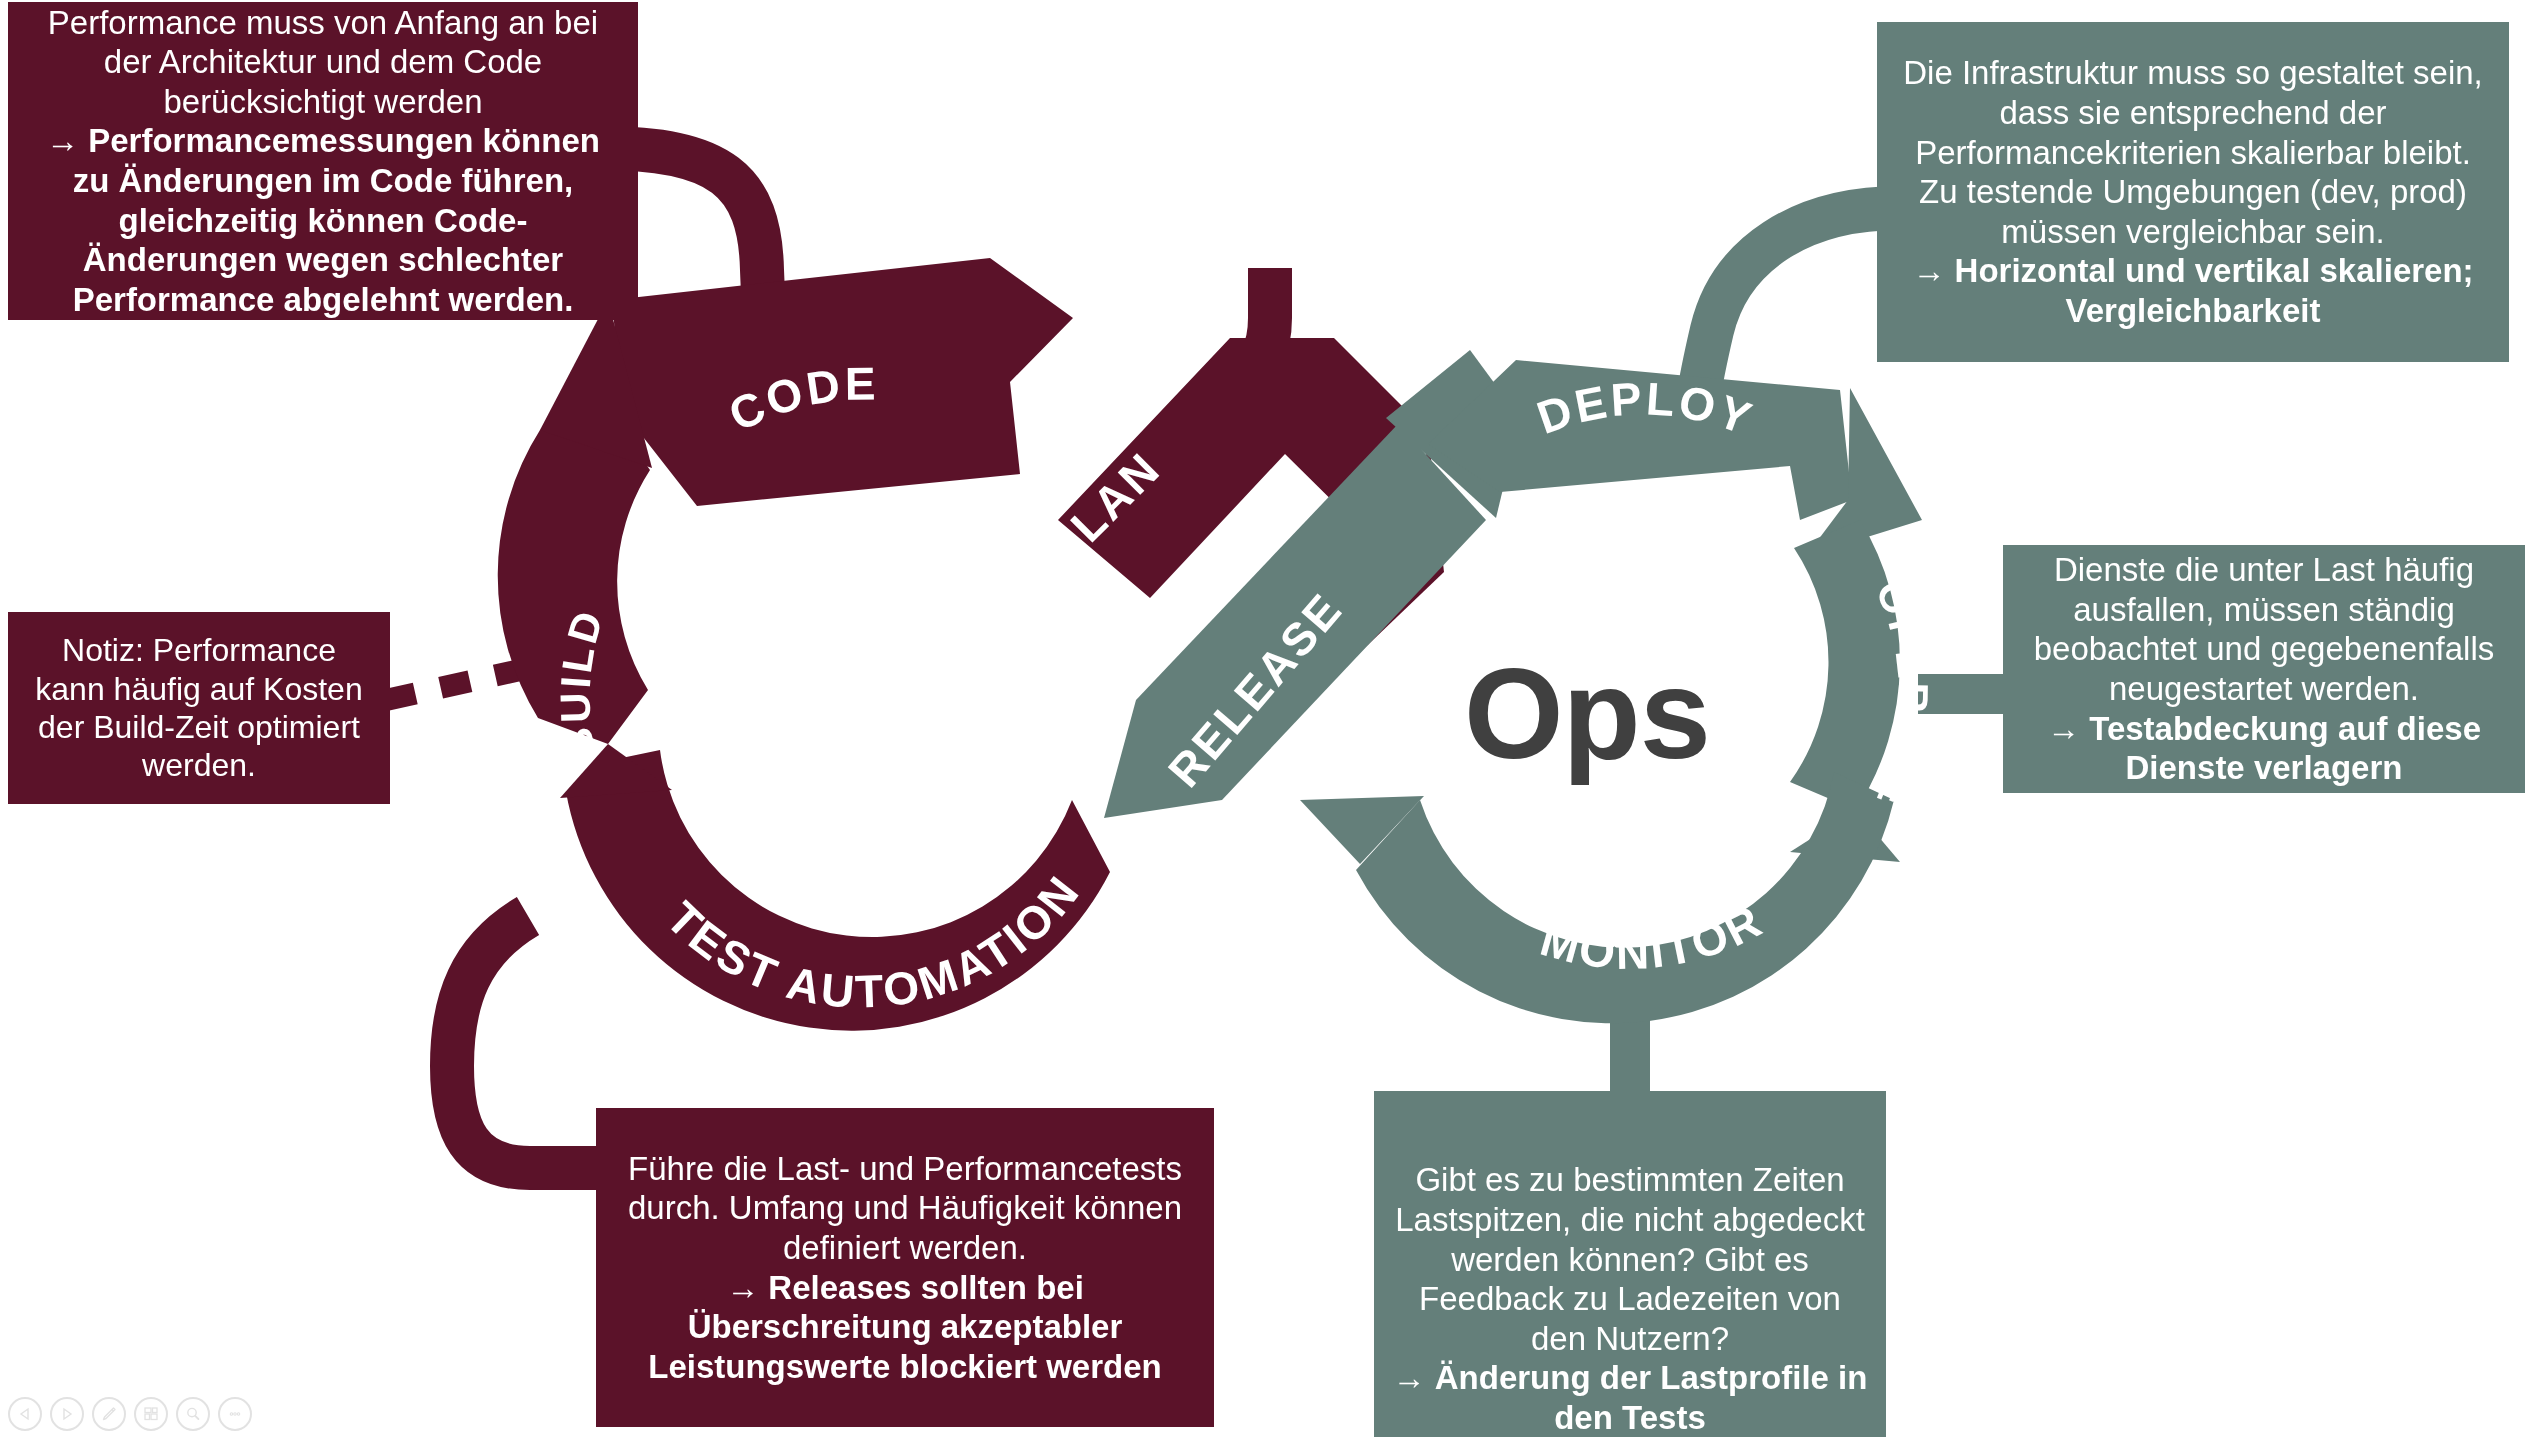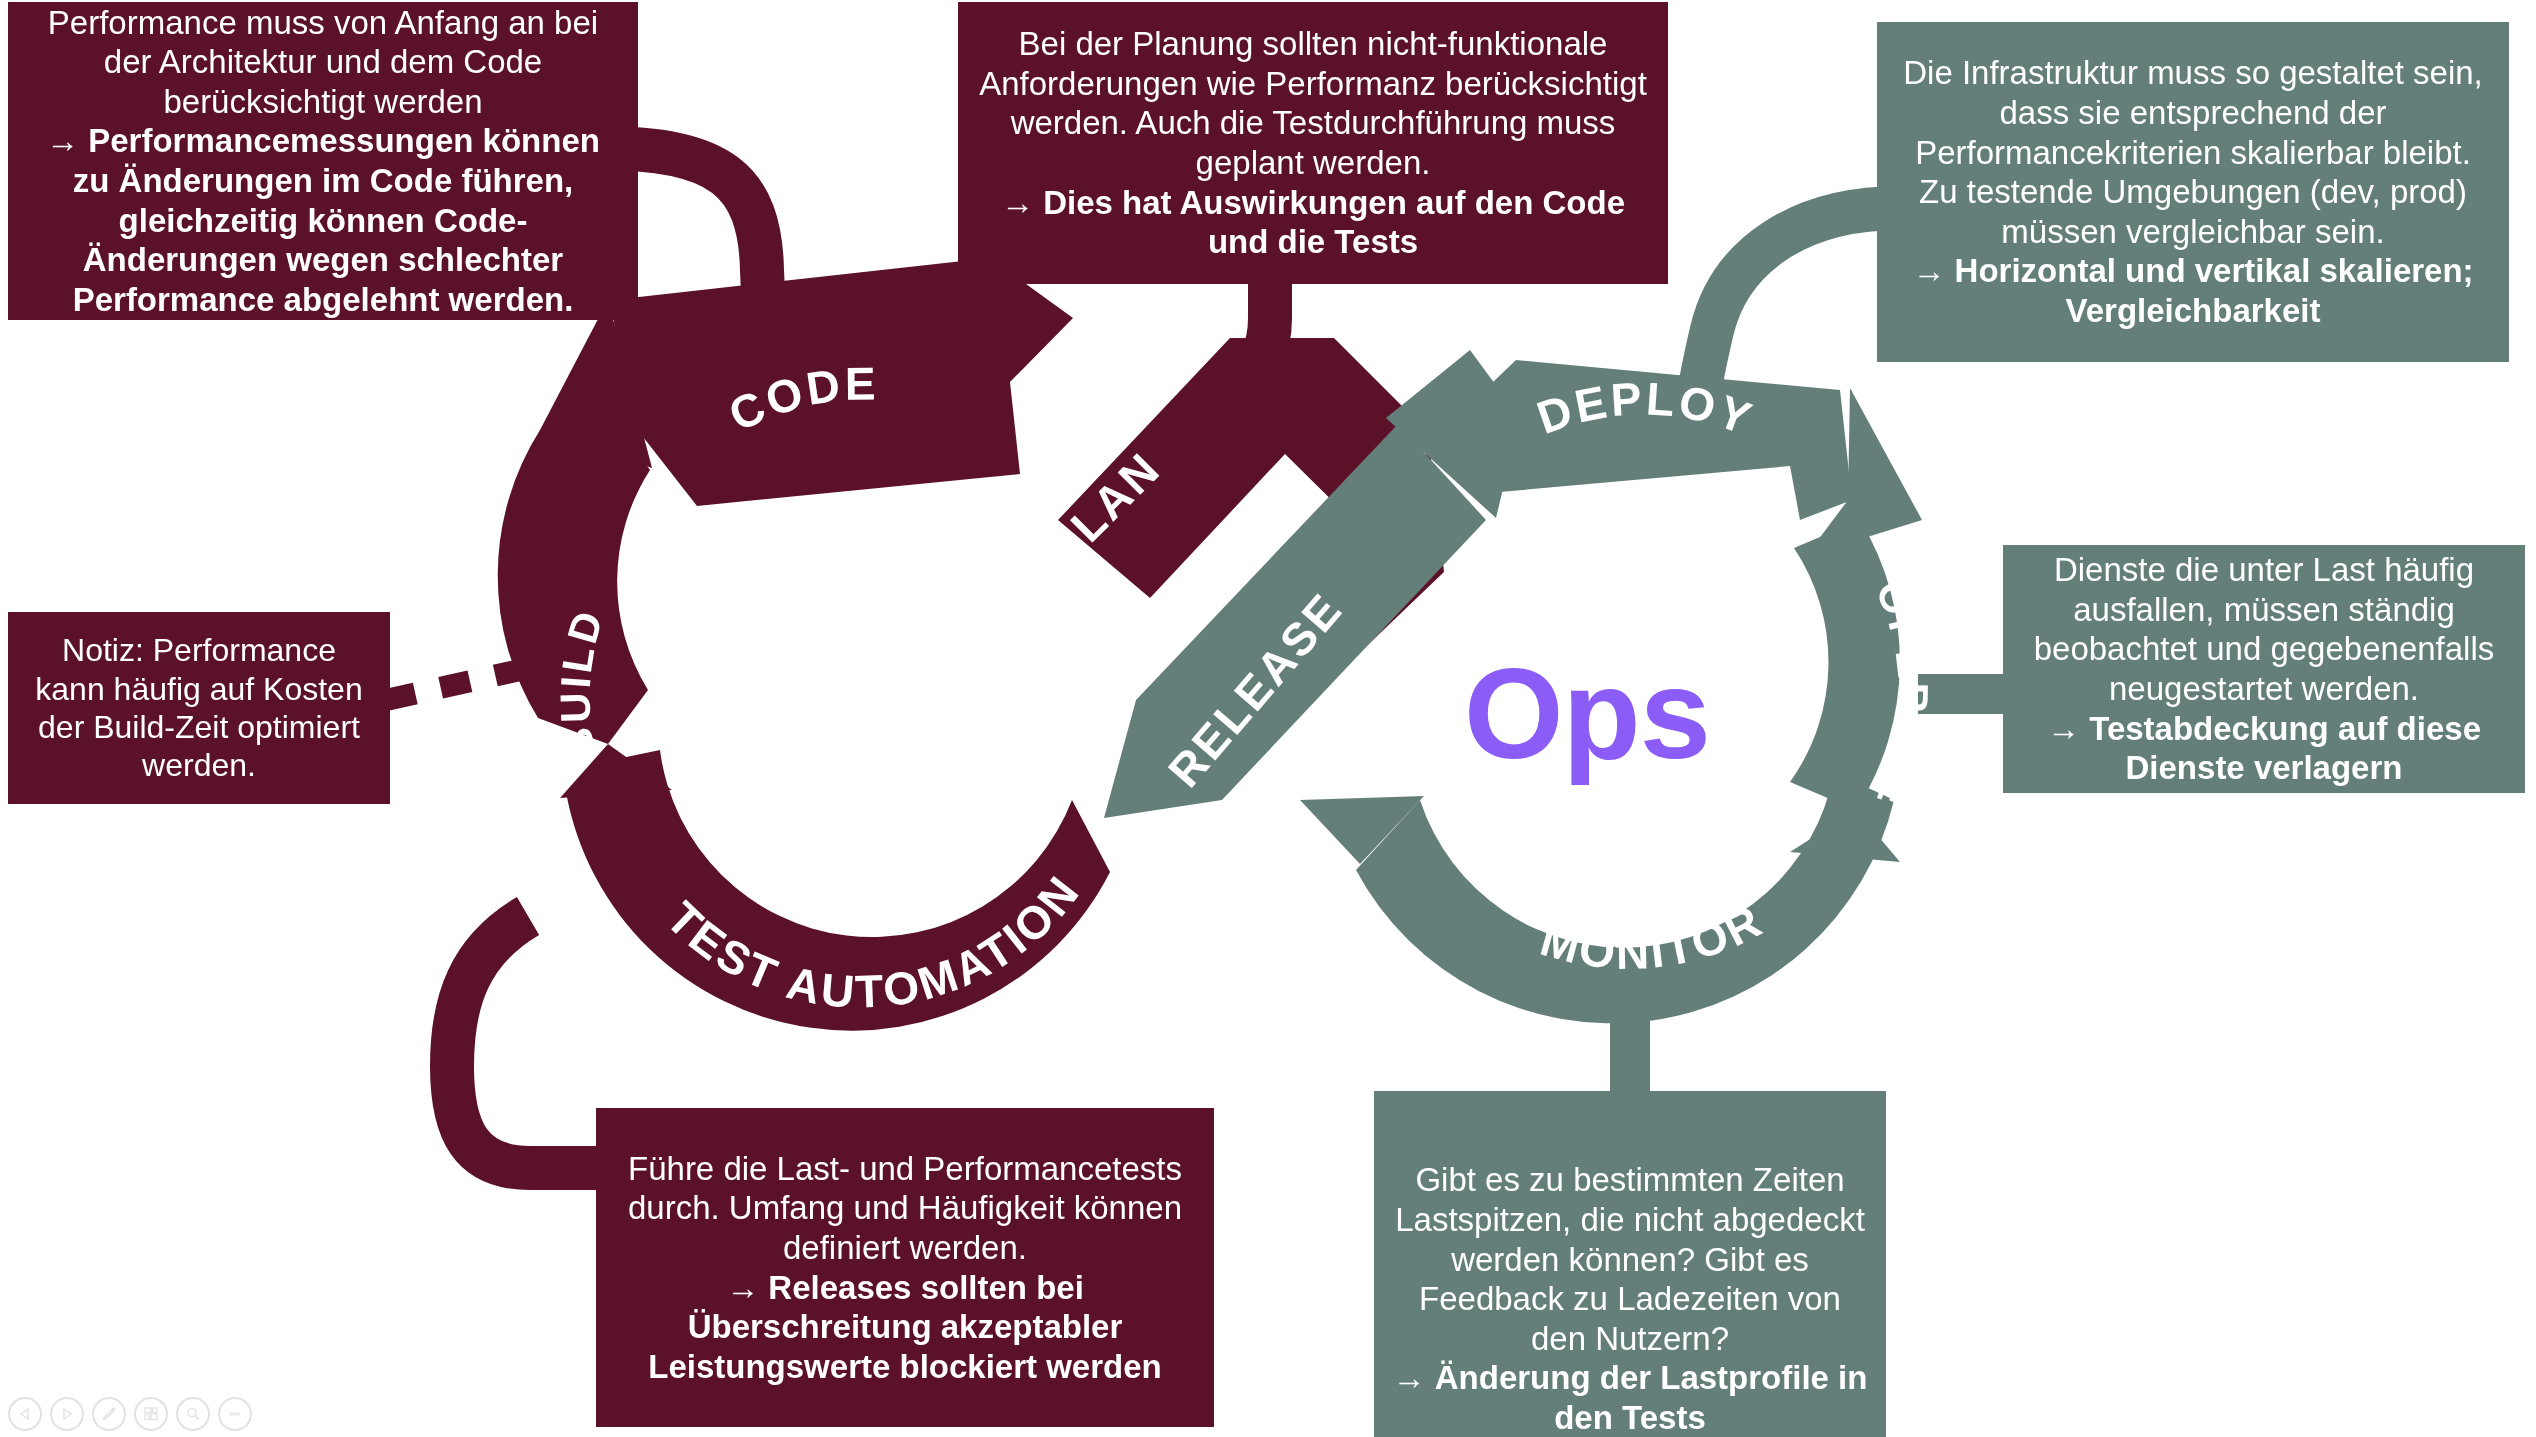--- a/index.html
+++ b/index.html
@@ -79,21 +79,21 @@
     user-select: none;
   }
   #wordmark-dev {
     left: 688px; top: 640px;
     font-size: 128px;
     color: #647f7a;
   }
   #wordmark-ops {
     left: 1464px; top: 640px;
     font-size: 128px;
-    color: #8b5cf6;
+    color: #404040;
   }
 
   
   #toolbar {
     position: absolute;
     left: 8px;
     bottom: 6px;
     display: flex;
     gap: 8px;
     z-index: 8;
@@ -266,24 +266,20 @@
     </text>
   </svg>
 
   <div class="wordmark" id="wordmark-ops">Ops</div>
 
   <div class="callout dev" id="box-code">
     <span class="plain">Performance muss von Anfang an bei der Architektur und dem Code berücksichtigt werden</span>
     <span class="strong"><span class="arrowglyph">→</span> <span>Performancemessungen können zu Änderungen im Code führen, gleichzeitig können Code-Änderungen wegen schlechter Performance abgelehnt werden.</span></span>
   </div>
 
-  <div class="callout dev" id="box-plan">
-    <span class="plain">Bei der Planung sollten nicht-funktionale Anforderungen wie Performanz berücksichtigt werden. Auch die Testdurchführung muss geplant werden.</span>
-    <span class="strong"><span class="arrowglyph">→</span> <span>Dies hat Auswirkungen auf den Code und die Tests</span></span>
-  </div>
 
   <div class="callout ops" id="box-deploy">
     <span class="plain">Die Infrastruktur muss so gestaltet sein, dass sie entsprechend der Performancekriterien skalierbar bleibt. Zu testende Umgebungen (dev, prod) müssen vergleichbar sein.</span>
     <span class="strong"><span class="arrowglyph">→</span> <span>Horizontal und vertikal skalieren; Vergleichbarkeit</span></span>
   </div>
 
   <div class="callout dev" id="box-build">
     <span class="plain">Notiz: Performance kann häufig auf Kosten der Build-Zeit optimiert werden.</span>
   </div>
 

